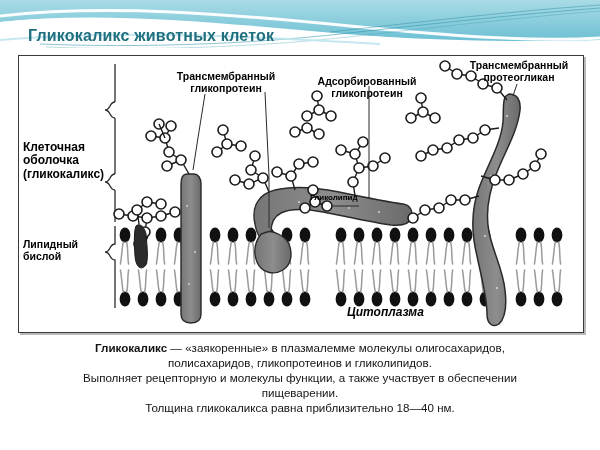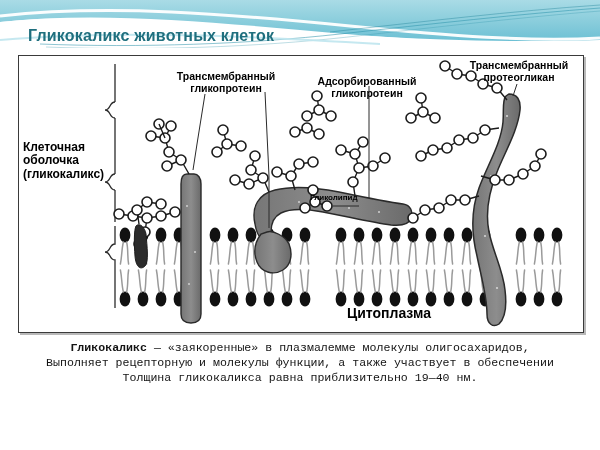--- a/index.html
+++ b/index.html
@@ -42,29 +42,29 @@
     line-height:1.12;
     white-space:pre-line;
   }
   #lbl-transmembrane-glycoprotein{left:122px;top:15px;width:170px;text-align:center;font-size:10.5px;}
   #lbl-adsorbed-glycoprotein{left:258px;top:20px;width:180px;text-align:center;font-size:10.5px;}
   #lbl-transmembrane-proteoglycan{left:430px;top:4px;width:140px;text-align:center;font-size:10.5px;}
   #lbl-sugar-residue{left:98px;top:50px;width:130px;text-align:center;font-size:10.5px;}
   #lbl-cell-coat{left:4px;top:85px;width:86px;text-align:left;font-size:12px;}
   #lbl-lipid-bilayer{left:4px;top:183px;width:86px;text-align:left;font-size:10.5px;}
   #lbl-glycolipid{left:291px;top:138px;font-size:8px;text-align:center;}
-  #lbl-cytoplasm{left:328px;top:250px;font-size:14px;}
+  #lbl-cytoplasm{left:328px;top:250px;font-size:12px;font-style:italic;}
   
   .caption{
     position:absolute;left:22px;top:340px;width:556px;
     text-align:center;
     color:#141414;
     font-size:11.6px;
     line-height:1.30;
-    font-family:Liberation Mono, monospace;
+    font-family:Liberation Sans, sans-serif;
   }
   .caption .lead{font-weight:bold;}
   .cap-line{display:block;}
 </style>
 </head>
 <body>
 
 <div class="header-band">
   <svg width="600" height="48" viewBox="0 0 600 48" xmlns="http://www.w3.org/2000/svg">
     <defs>
@@ -364,21 +364,25 @@
 
   <div class="dlabel" id="lbl-transmembrane-glycoprotein">Трансмембранный
 гликопротеин</div>
   <div class="dlabel" id="lbl-adsorbed-glycoprotein">Адсорбированный
 гликопротеин</div>
   <div class="dlabel" id="lbl-transmembrane-proteoglycan">Трансмембранный
 протеогликан</div>
   <div class="dlabel" id="lbl-cell-coat">Клеточная
 оболочка
 (гликокаликс)</div>
+  <div class="dlabel" id="lbl-lipid-bilayer">Липидный
+бислой</div>
   <div class="dlabel" id="lbl-glycolipid">Гликолипид</div>
   <div class="dlabel" id="lbl-cytoplasm">Цитоплазма</div>
 </div>
 
 <div class="caption">
   <span class="cap-line"><span class="lead">Гликокаликс</span><span> — «заякоренные» в плазмалемме молекулы олигосахаридов,</span></span>
+  <span class="cap-line">полисахаридов, гликопротеинов и гликолипидов.</span>
   <span class="cap-line">Выполняет рецепторную и молекулы функции, а также участвует в обеспечении</span>
-  <span class="cap-line">Толщина гликокаликса равна приблизительно 19—40 нм.</span>
+  <span class="cap-line">пищеварении.</span>
+  <span class="cap-line">Толщина гликокаликса равна приблизительно 18—40 нм.</span>
 </div>
 
 </body></html>

